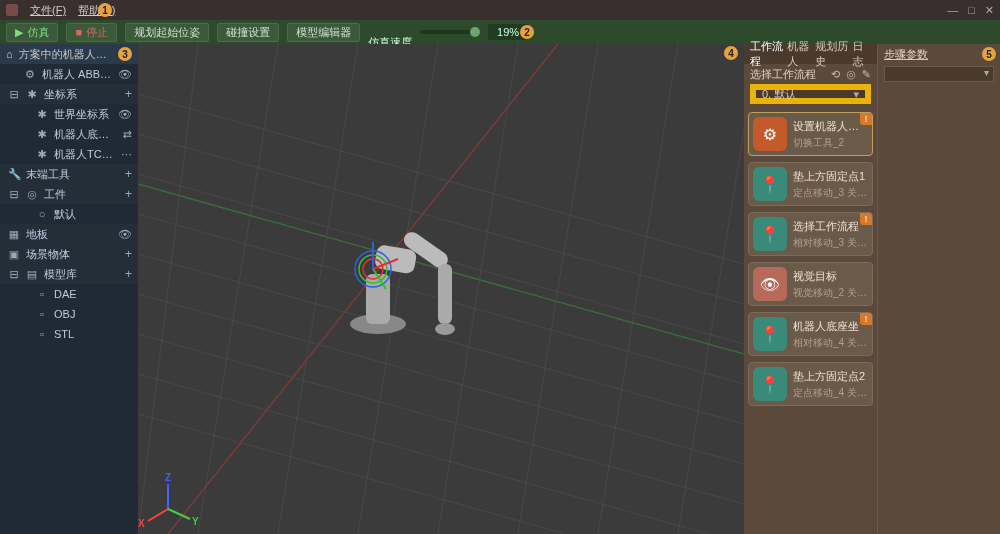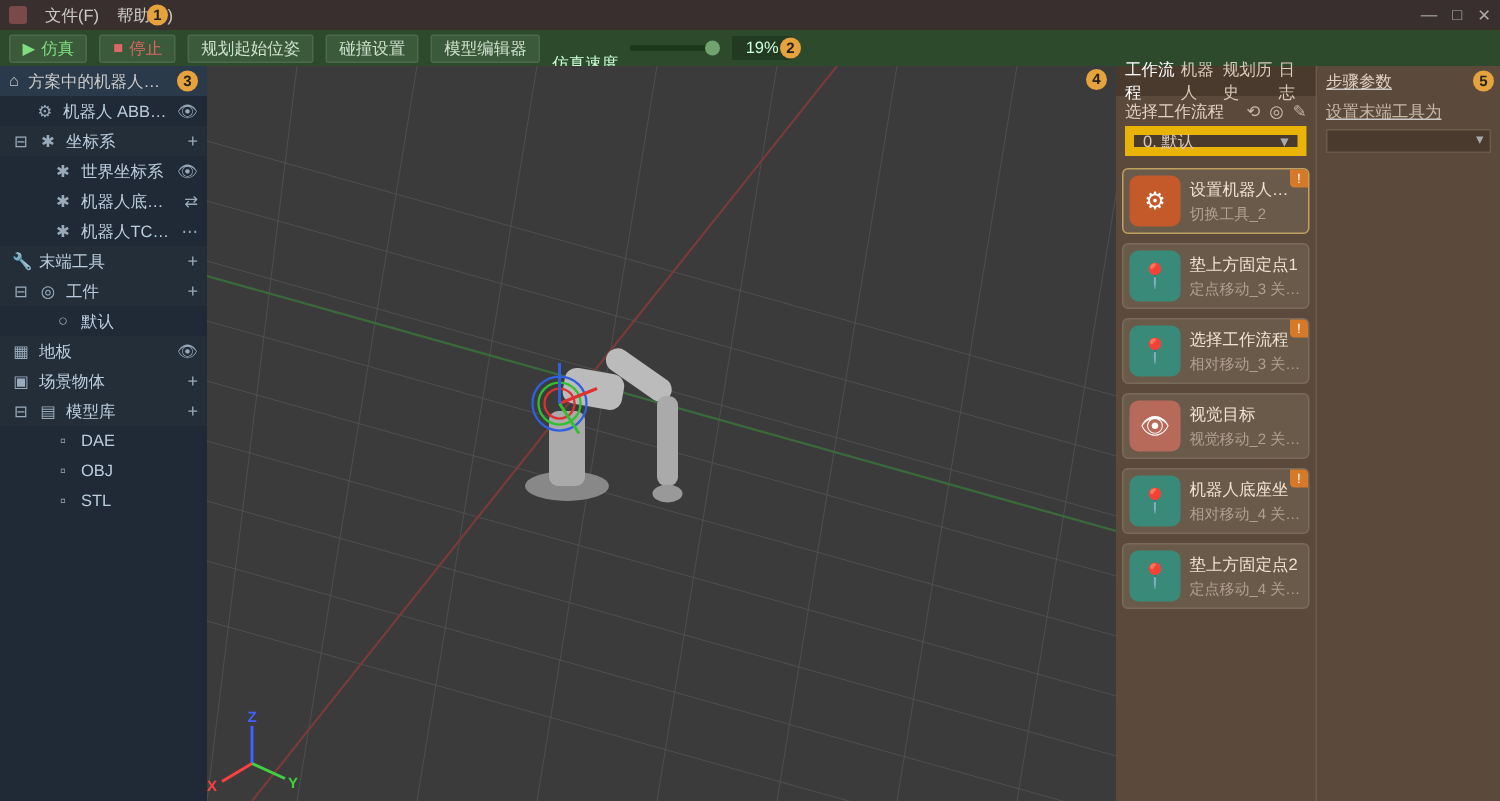--- a/index.html
+++ b/index.html
@@ -1,19 +1,19 @@
 <!DOCTYPE html>
 <html><head>
 <meta charset="utf-8">
 <style>
   * { box-sizing: border-box; margin: 0; padding: 0; }
   html, body { width: 1000px; height: 534px; overflow: hidden; font-family: "Microsoft YaHei", sans-serif; font-size: 11px; color: #c8c8c8; background: #2b2b2b; }
   
   .menubar { height: 20px; background: #3a2f2f; display: flex; align-items: center; padding: 0 6px; gap: 12px; position: relative; }
-  .menubar .menu-item { color: #ccc; }
+  .menubar .menu-item { color: #ccc; text-decoration: underline; }
   .winctrl { position: absolute; right: 6px; top: 0; height: 20px; display: flex; gap: 10px; align-items: center; color: #aaa; }
   .circle-num { display: inline-flex; width: 14px; height: 14px; border-radius: 50%; background: #e6a23c; color: #222; font-size: 10px; align-items: center; justify-content: center; font-weight: bold; }
   
   .toolbar { height: 24px; background: #2d4a2d; display: flex; align-items: center; padding: 0 6px; gap: 8px; position: relative; }
   .toolbar .btn { background: #3a5a3a; border: 1px solid #4a6a4a; color: #cfe0cf; padding: 1px 8px; border-radius: 2px; font-size: 11px; display: flex; align-items: center; gap: 4px; }
   .toolbar .btn.green-txt { color: #7fdc7f; }
   .toolbar .btn.stop { color: #d66; }
   .toolbar .label { color: #cfd; margin-top: 20px; }
   .slider { width: 60px; height: 4px; background: #1a3a1a; border-radius: 2px; position: relative; }
   .slider .knob { position: absolute; right: 0; top: -3px; width: 10px; height: 10px; border-radius: 50%; background: #6fa36f; }
@@ -295,21 +295,18 @@
             </div>
           </div>
         </div>
     </div>
     <div class="right-right">
       <div class="prop-h">
         <span>步骤参数</span>
         <span class="circle-num" style="position:absolute;right:4px;top:3px;">5</span>
       </div>
       <div class="prop-row">
-        <span>设置末端工具为</span>
-      </div>
-      <div class="prop-row">
         <div class="prop-combo"></div>
       </div>
     </div>
   </div>
 
 </div>
 
 </body></html>

